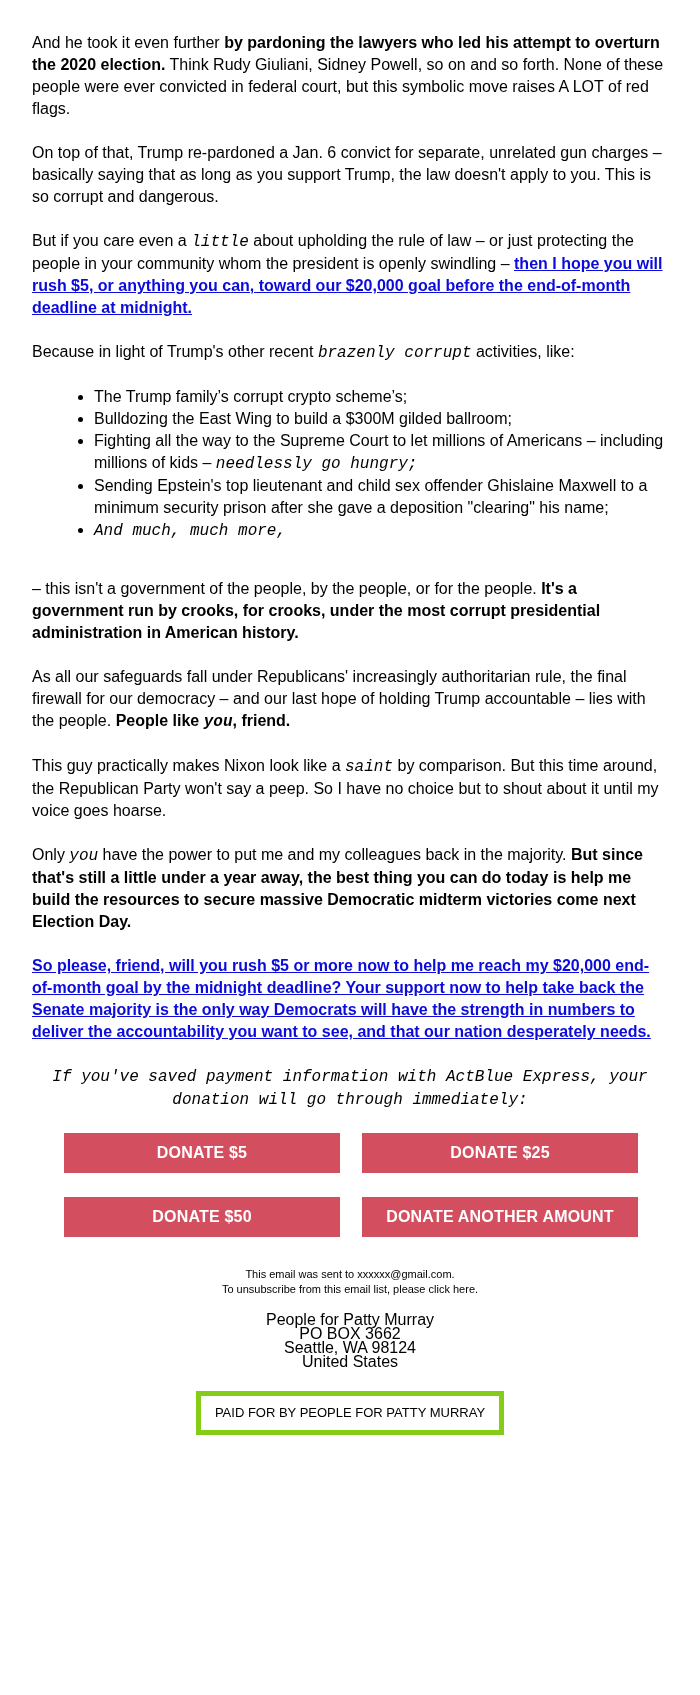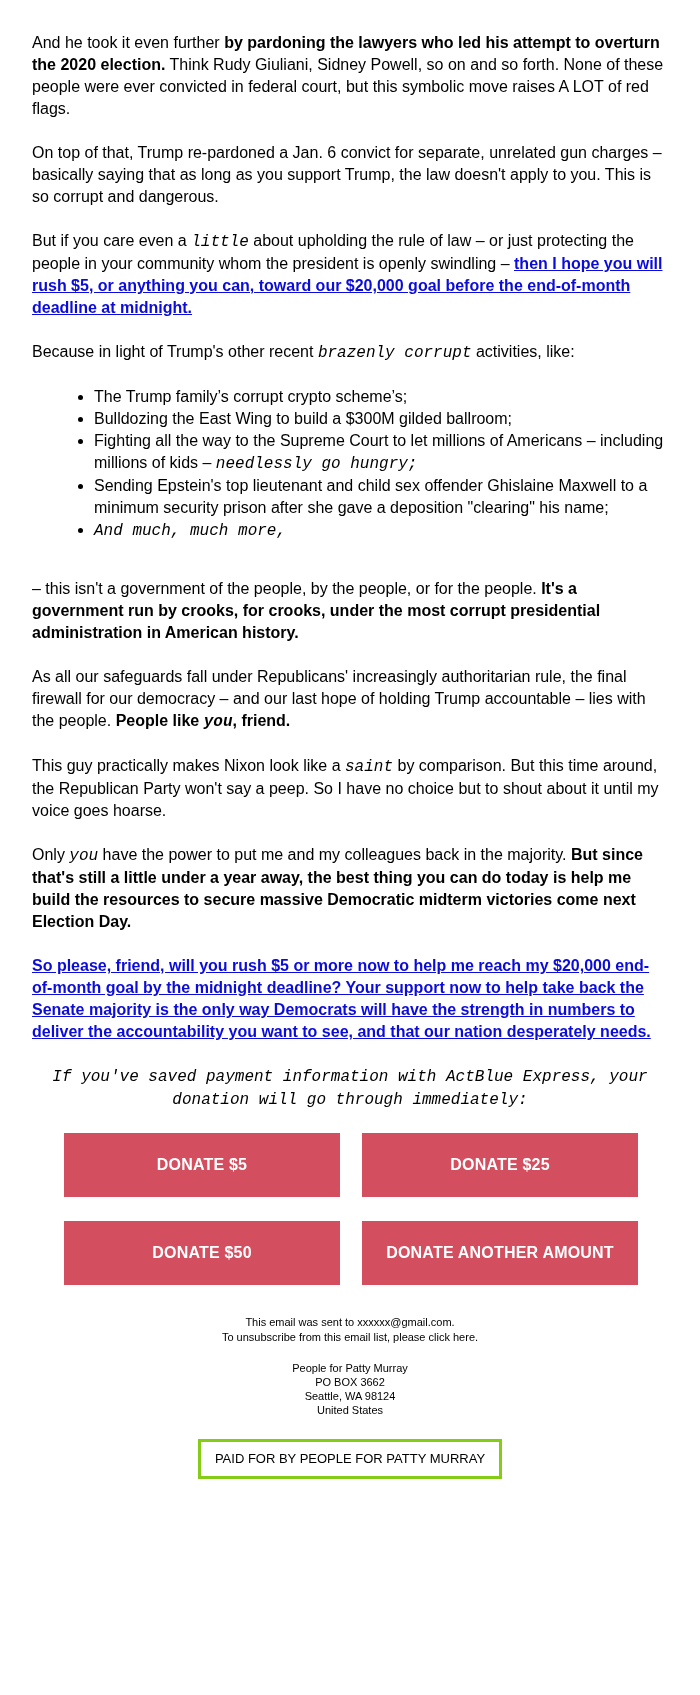--- a/index.html
+++ b/index.html
@@ -36,47 +36,47 @@
     margin: 0 0 30px 32px;
     display: grid;
     grid-template-columns: 276px 276px;
     column-gap: 22px;
     row-gap: 24px;
   }
   .donate-btn {
     display: flex;
     align-items: center;
     justify-content: center;
-    height: 64px;
+    height: 40px;
     background: #d34f5f;
     color: #ffffff;
     font-weight: bold;
     font-size: 16px;
     letter-spacing: 0.2px;
     text-decoration: none;
     cursor: pointer;
     text-align: center;
   }
   
   .signature p { margin: 0 0 22px 0; }
   
   .footer {
     margin-top: 30px;
     text-align: center;
     font-size: 11px;
     line-height: 15px;
     color: #000000;
   }
   .footer .sent-block { margin-bottom: 16px; }
-  .footer .addr-block { font-size: 11px; line-height: 14px; }
+  .footer .addr-block { font-size: 16px; line-height: 14px; }
   .unsub-link { color: #000000; text-decoration: none; cursor: pointer; }
   .paid-box-wrap { text-align: center; margin-top: 22px; }
   .paid-box {
     display: inline-block;
-    border: 3px solid #84cc16;
+    border: 5px solid #84cc16;
     padding: 9px 14px;
     font-size: 13px;
     line-height: 16px;
     color: #000000;
     background: #ffffff;
   }
 </style>
 </head>
 <body>
 

